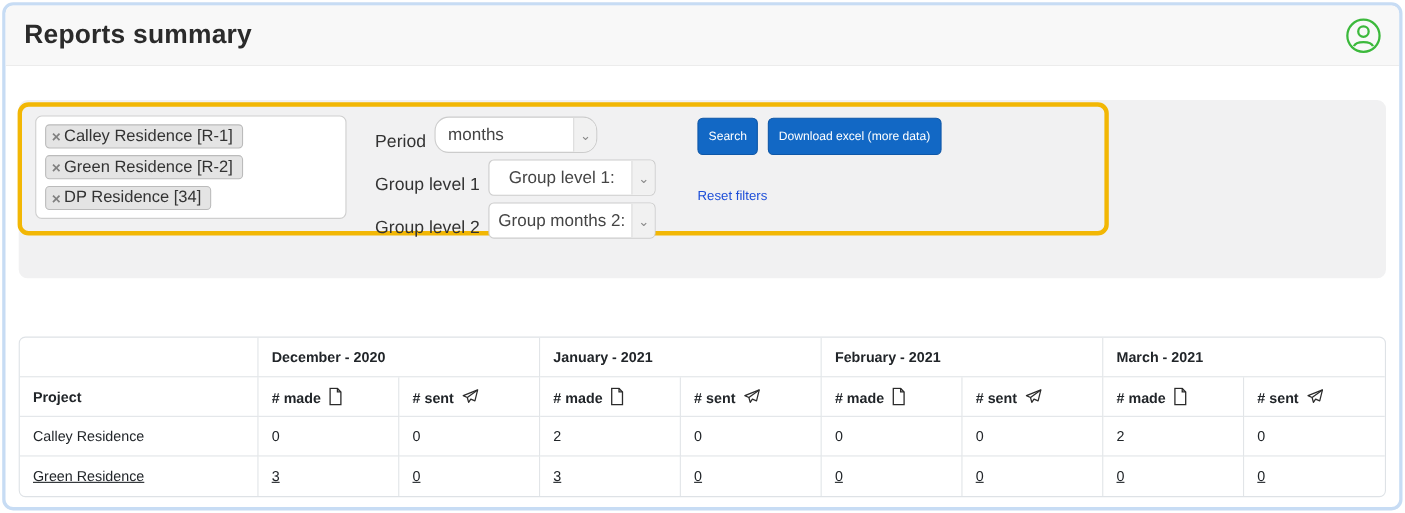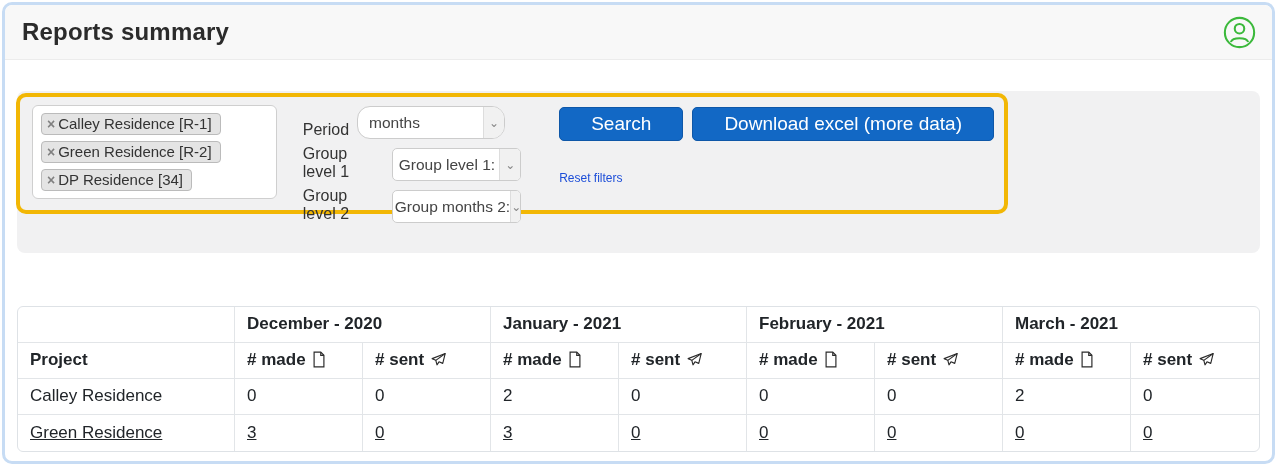--- a/index.html
+++ b/index.html
@@ -86,35 +86,35 @@
   }
   .w148 { width: 148px; border-radius: 13px; }
   .w152 { width: 152px; }
   
   .actions-col { margin-left: 38px; padding-top: 2px; }
   .btn-row { display: flex; gap: 9px; }
   .btn {
     background: #1268c5;
     border: 1px solid #0e57a8;
     border-radius: 5px;
-    color: #fff; font-size: 19px;
-    height: 34px; padding: 0 31px;
+    color: #fff; font-size: 11px;
+    height: 34px; padding: 0 9px;
     display: flex; align-items: center;
     cursor: pointer; white-space: nowrap;
   }
   .reset-link { display: inline-block; margin-top: 30px; color: #1d4ed8; font-size: 12px; cursor: pointer; }
   
   .table-card {
     margin-top: 53px;
     border: 1px solid #dee2e6;
     border-radius: 6px;
     overflow: hidden;
     background: #fff;
   }
-  table { width: 100%; border-collapse: separate; border-spacing: 0; font-size: 17px; color: #212529; table-layout: fixed; }
+  table { width: 100%; border-collapse: separate; border-spacing: 0; font-size: 13px; color: #212529; table-layout: fixed; }
   col.c-project { width: 217px; }
   th, td {
     border-right: 1px solid #e2e5e8;
     border-bottom: 1px solid #e2e5e8;
     padding: 7px 12px 8px 12px;
     text-align: left;
     font-weight: normal;
     height: 36px;
     vertical-align: middle;
     white-space: nowrap; overflow: hidden;

